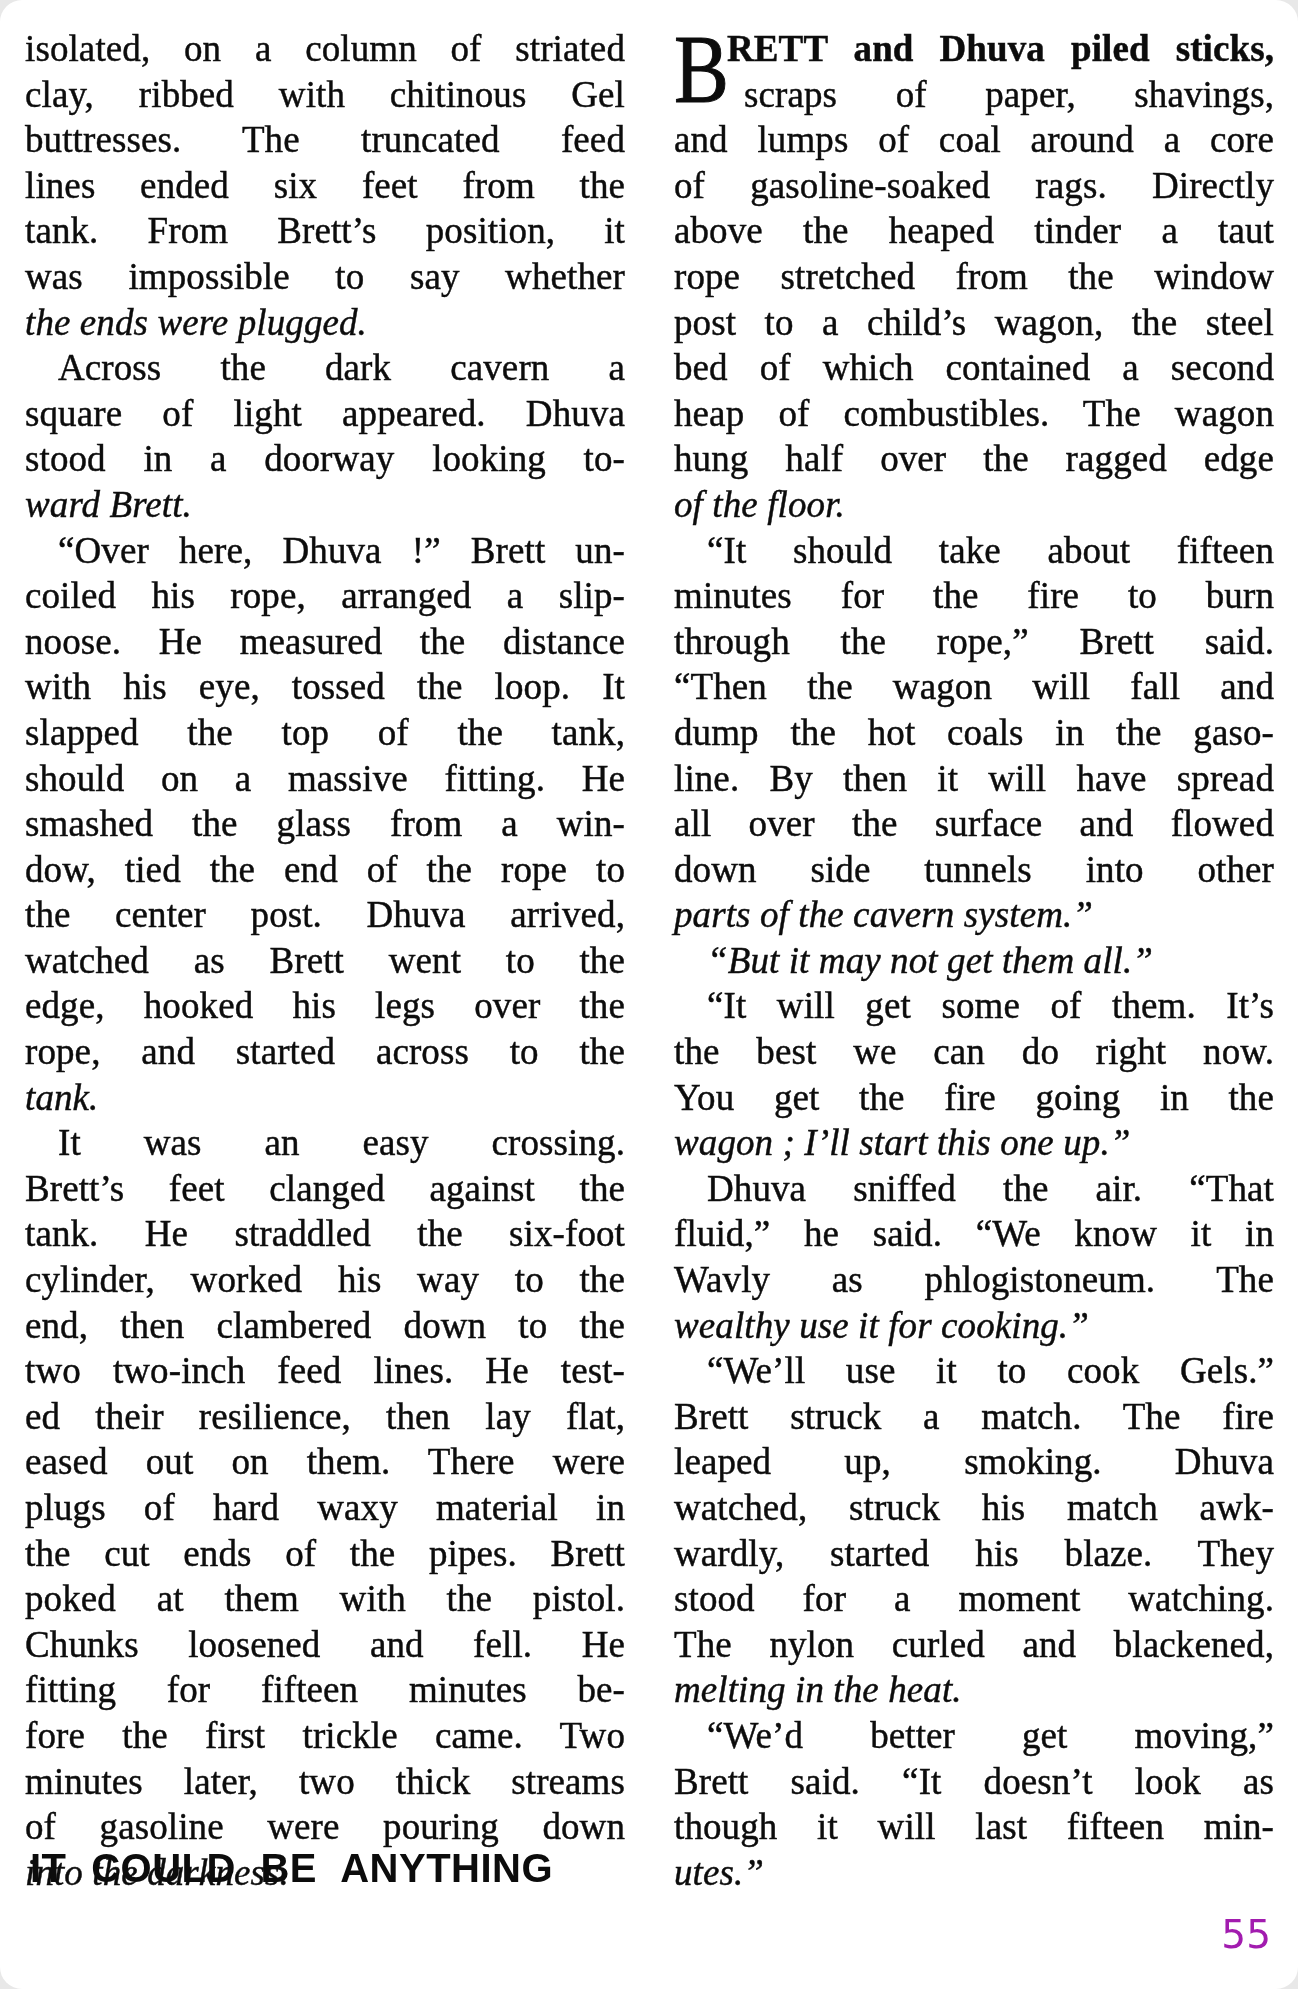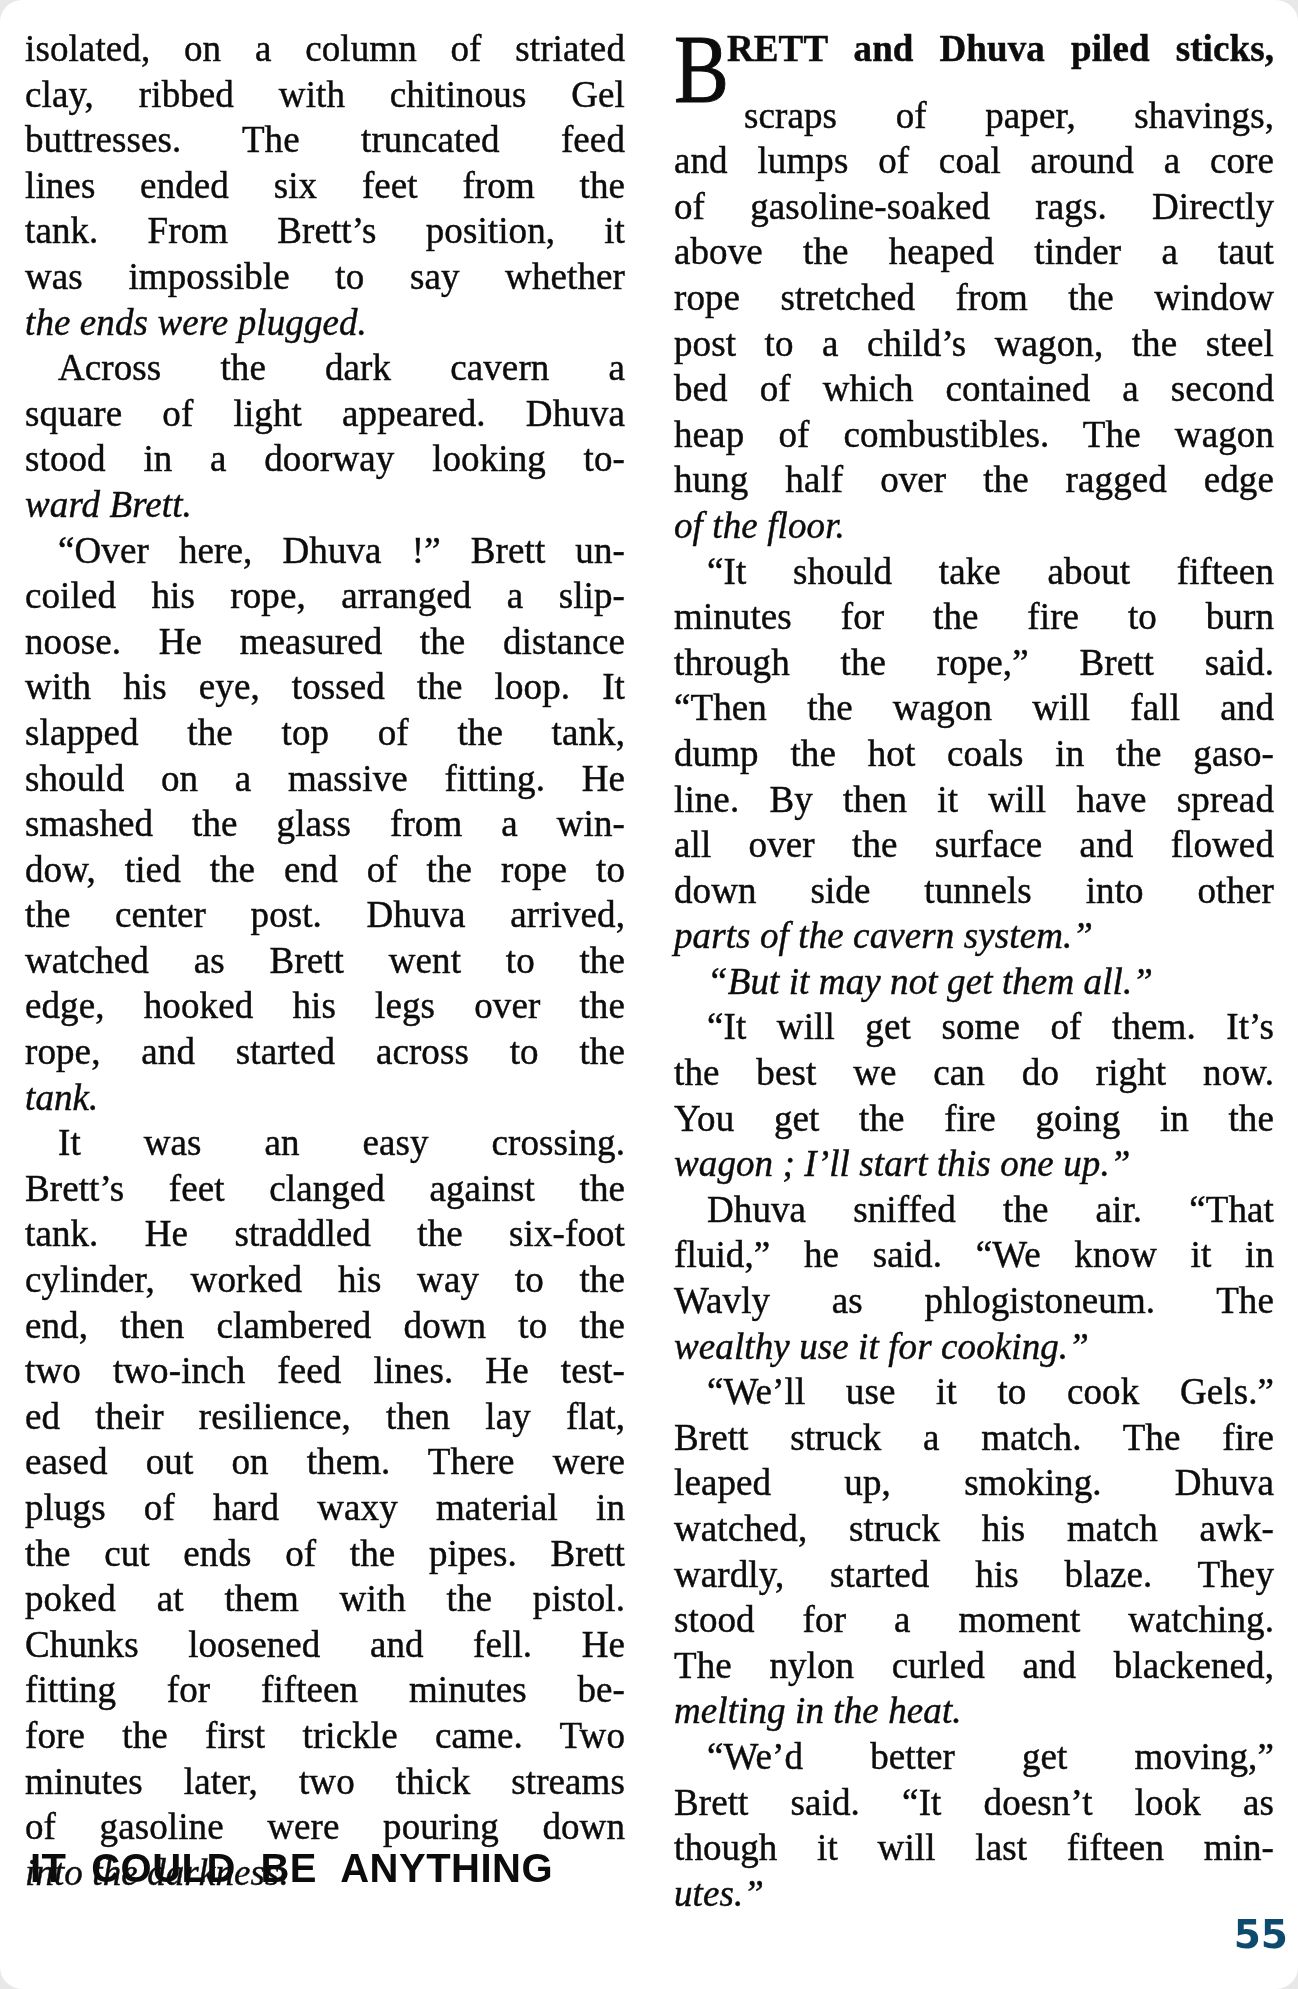--- a/index.html
+++ b/index.html
@@ -27,21 +27,21 @@
     line-height: 45.6px;
     white-space: normal;
     text-align: justify;
     text-align-last: justify;
     -webkit-text-stroke: 0.45px #101010;
     letter-spacing: 0.1px;
   }
   .line.last { text-align-last: left; font-style: italic; }
   .line.indent { text-indent: 33px; }
   .line.dc0 { padding-left: 53px; font-weight: bold; }
-  .line.dc1 { padding-left: 70px; margin-top: 21px; }
+  .line.dc1 { padding-left: 70px; }
   .dropcap {
     position: absolute;
     left: 0;
     top: -5px;
     font-size: 97px;
     line-height: 97px;
     font-weight: normal;
     -webkit-text-stroke: 1px #0c0c0c;
     transform: scaleX(0.85);
     transform-origin: left top;
@@ -53,27 +53,27 @@
     font-family: "Liberation Sans", sans-serif;
     font-weight: bold;
     font-size: 40px;
     line-height: 40px;
     letter-spacing: 0.5px;
     word-spacing: 13px;
     color: #0c0c0c;
   }
   .page-number {
     position: absolute;
-    right: 10px;
+    right: 27px;
     top: 1914px;
     font-family: "DejaVu Sans", sans-serif;
-    font-weight: bold;
+    font-weight: normal;
     font-size: 39px;
     line-height: 42px;
-    color: #0c4a6e;
+    color: #a21caf;
   }
 </style>
 </head>
 <body>
 
 <div class="page">
   <div class="textblock">
     <div class="column">
         <div class="para">
           <div class="line">isolated, on a column of striated</div>

